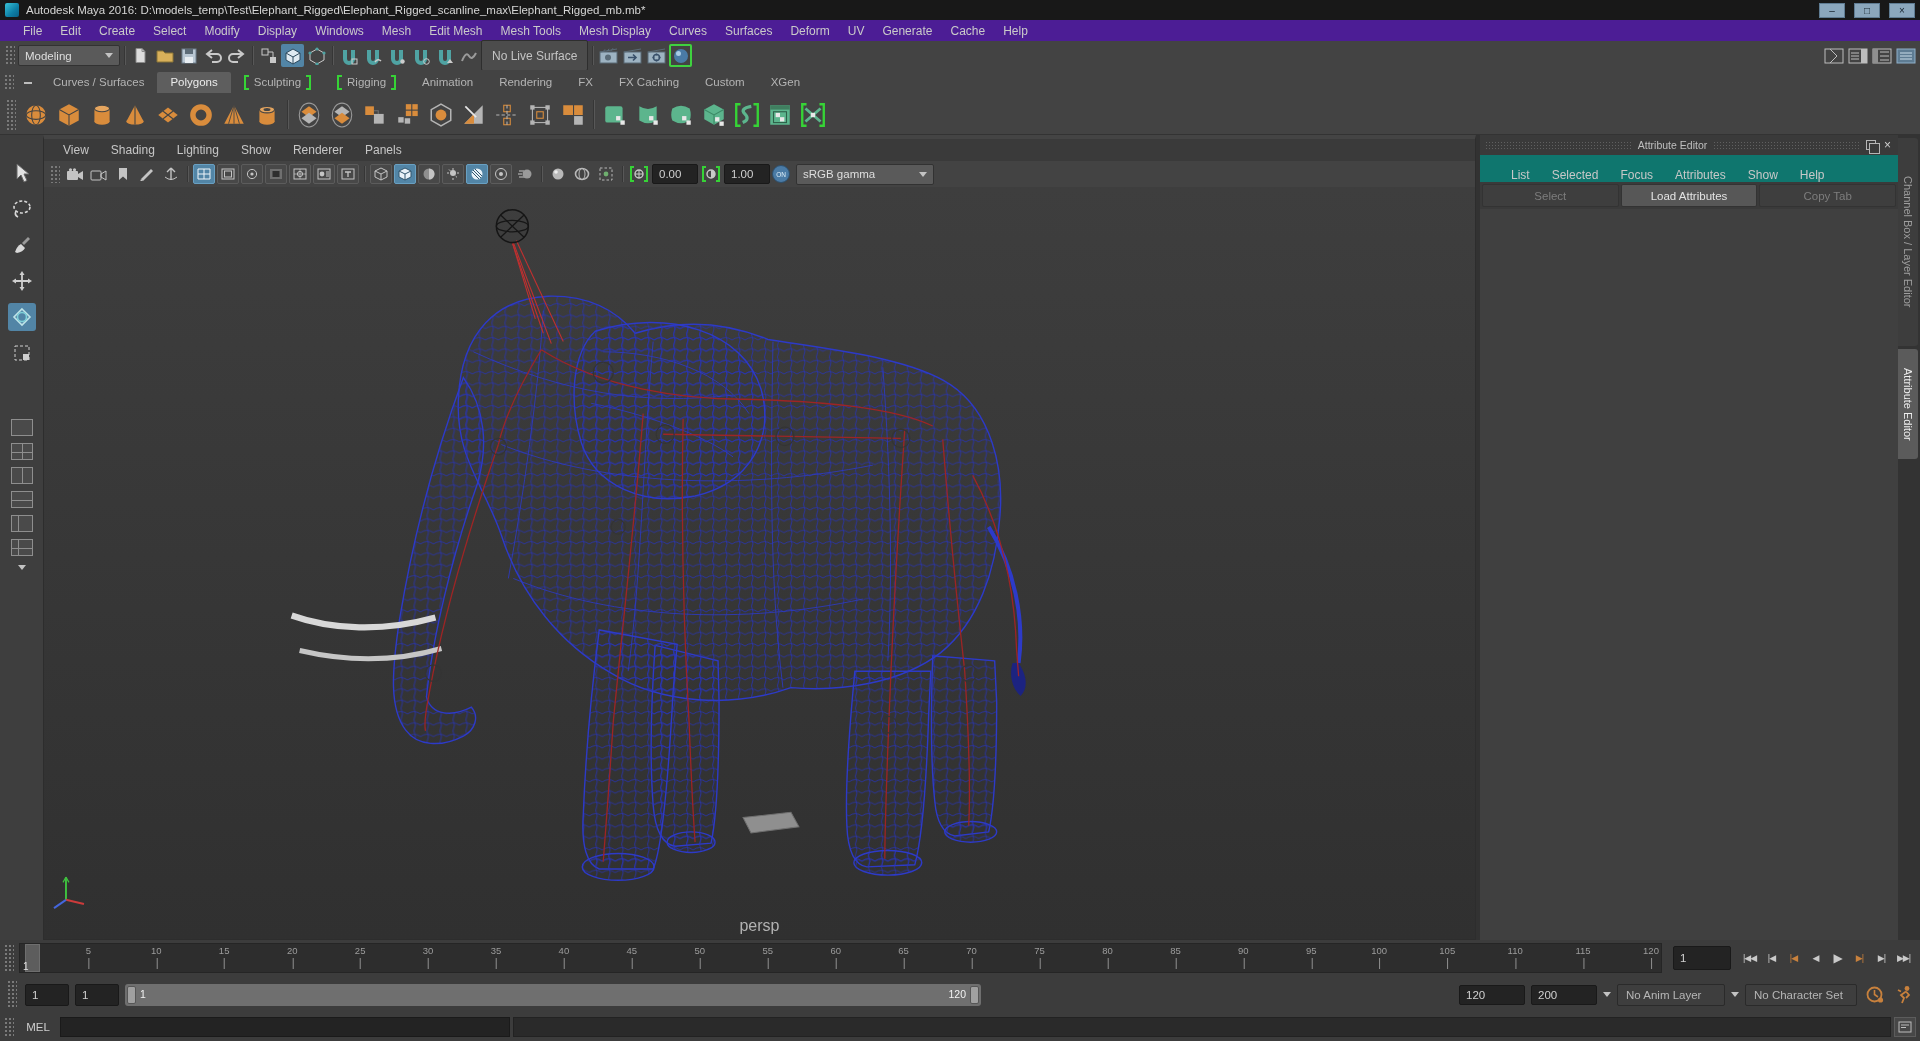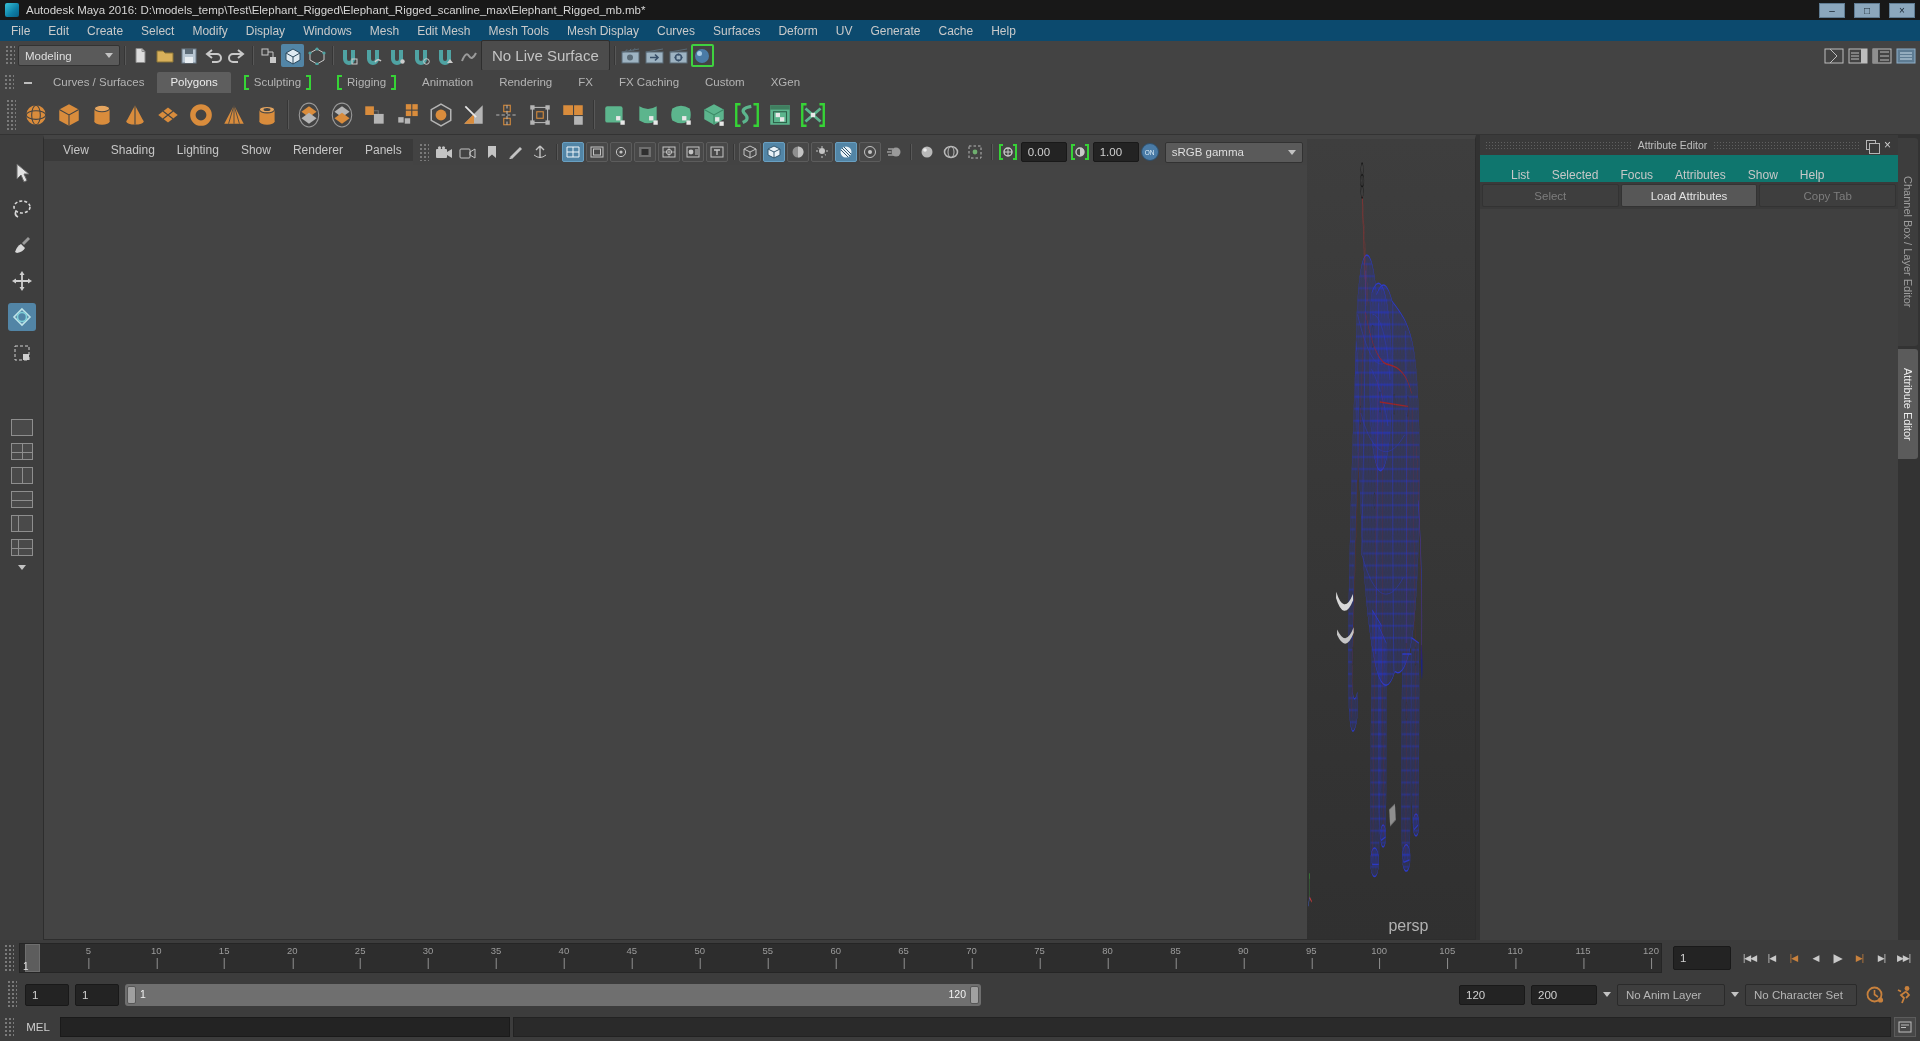--- a/index.html
+++ b/index.html
@@ -7,36 +7,36 @@
 #app{width:1920px;height:1041px;display:flex;flex-direction:column;overflow:hidden;position:relative;
      background:#444;font-family:"Liberation Sans",sans-serif;font-size:12px;color:#c8c8c8}
 
 .titlebar{height:20px;background:#181818;display:flex;align-items:center;gap:7px;padding:0 5px;flex:none}
 .maya-logo{width:14px;height:14px;border-radius:2px;background:linear-gradient(135deg,#39c2d7,#0d7fa6 60%,#0a5f84)}
 .title{font-size:11.5px;color:#d6d6d6;white-space:nowrap}
 .tspacer{flex:1}
 .winbtn{width:26px;height:15px;background:#8ba7bd;border:1px solid #5f7c93;color:#16242f;
         font-size:10px;line-height:13px;text-align:center;margin-left:2px}
 
-.menubar{height:21px;background:#0c4a6e;display:flex;align-items:center;padding-left:2px;flex:none}
+.menubar{height:21px;background:#4c1d95;display:flex;align-items:center;padding-left:14px;flex:none}
 .mi{padding:0 9px;font-size:12px;color:#cacaca;white-space:nowrap}
 
 .statusline{height:29px;background:#434343;display:flex;align-items:center;gap:1px;padding:0 3px;flex:none}
 .grip{width:10px;align-self:stretch;margin:4px 2px;background-image:radial-gradient(#7a7a7a 0.8px,transparent 1.1px);background-size:4px 4px;flex:none}
 .dd{height:21px;background:#5a5a5a;border:1px solid #323232;display:flex;align-items:center;gap:6px;
     padding:0 6px;font-size:11.5px;color:#dedede;border-radius:2px}
 .tri{width:0;height:0;border-left:4px solid transparent;border-right:4px solid transparent;border-top:5px solid #c3c3c3}
 .sep{width:7px;align-self:stretch;position:relative;flex:none}
 .sep::after{content:"";position:absolute;left:3px;top:5px;bottom:5px;width:1px;background:#363636;box-shadow:1px 0 0 #585858}
 .ic{width:23px;height:23px;display:flex;align-items:center;justify-content:center;border-radius:2px;flex:none}
 .ic.act{background:#5285a6}
 .ic.greenring{box-shadow:0 0 0 2px #3fd23f inset}
 .field{background:#232323;border:1px solid #191919;color:#d0d0d0;height:20px;font-size:11.5px;
        display:flex;align-items:center;padding:0 6px;border-radius:2px}
-.btnfield{background:#4c4c4c;border:1px solid #2e2e2e;color:#c4c4c4;height:31px;font-size:15px;
+.btnfield{background:#4c4c4c;border:1px solid #2e2e2e;color:#c4c4c4;height:31px;font-size:12px;
        display:flex;align-items:center;padding:0 10px;border-radius:2px}
 .spacer{flex:1}
 
 .shelftabs{height:25px;background:#434343;display:flex;align-items:center;padding:0 2px;flex:none}
 .minusbtn{width:16px;height:14px;display:flex;align-items:center;justify-content:center;margin:0 4px}
 .minusbtn i{width:8px;height:2px;background:#bdbdbd}
 .stab{padding:4px 13px 5px;font-size:11.5px;color:#b4b4b4;display:flex;align-items:center;white-space:nowrap}
 .stab.active{background:#5e5e5e;color:#ececec;border-radius:2px 2px 0 0}
 .bk{width:5px;height:15px;display:inline-block;border:2px solid #36d336}
 .bl{border-right:0;margin-right:5px}.br2{border-left:0;margin-left:5px}
@@ -48,21 +48,21 @@
 .toolbox{width:43px;background:#3e3e3e;display:flex;flex-direction:column;align-items:center;
          padding-top:24px;gap:8px;flex:none}
 .tool{width:28px;height:28px;display:flex;align-items:center;justify-content:center;border-radius:3px}
 .tool.active{background:#5285a6}
 .laygrp{margin-top:44px;display:flex;flex-direction:column;gap:7px;align-items:center}
 .lay{width:22px;height:17px;border:1px solid #8e8e8e;background:#4a4a4a;position:relative}
 .lay .h{position:absolute;left:0;right:0;top:50%;height:1px;background:#8e8e8e}
 .lay .v{position:absolute;top:0;bottom:0;left:50%;width:1px;background:#8e8e8e}
 .lay .vl{position:absolute;top:0;bottom:0;left:30%;width:1px;background:#8e8e8e}
 
-.viewport{flex:1;display:flex;flex-direction:row;min-width:0;border:1px solid #2d2d2d;border-top:4px solid #444}
+.viewport{flex:1;display:flex;flex-direction:column;min-width:0;border:1px solid #2d2d2d;border-top:4px solid #444}
 .vpmenubar{height:22px;background:#3a3a3a;display:flex;align-items:center;padding-left:8px;flex:none}
 .vmi{padding:0 11px;font-size:12px;color:#c6c6c6}
 .vptoolbar{height:26px;background:#434343;display:flex;align-items:center;gap:2px;padding:0 4px;flex:none}
 .vic{width:22px;height:20px;display:flex;align-items:center;justify-content:center;border-radius:2px;flex:none}
 .vic.boxed{border:1px solid #5c5c5c;background:#484848}
 .vic.act{background:#5285a6;border-color:#69a0c2}
 .onbtn{width:18px;height:18px;border-radius:50%;background:#4a7ba6;color:#dff0fa;font-size:6.5px;
        display:flex;align-items:center;justify-content:center;border:1px solid #2e4f6b}
 .vpcanvas{flex:1;position:relative;background:linear-gradient(180deg,#3e3e3e,#343434 70%,#303030);overflow:hidden}
 .vpcanvas svg.scene{position:absolute;inset:0;width:100%;height:100%}

